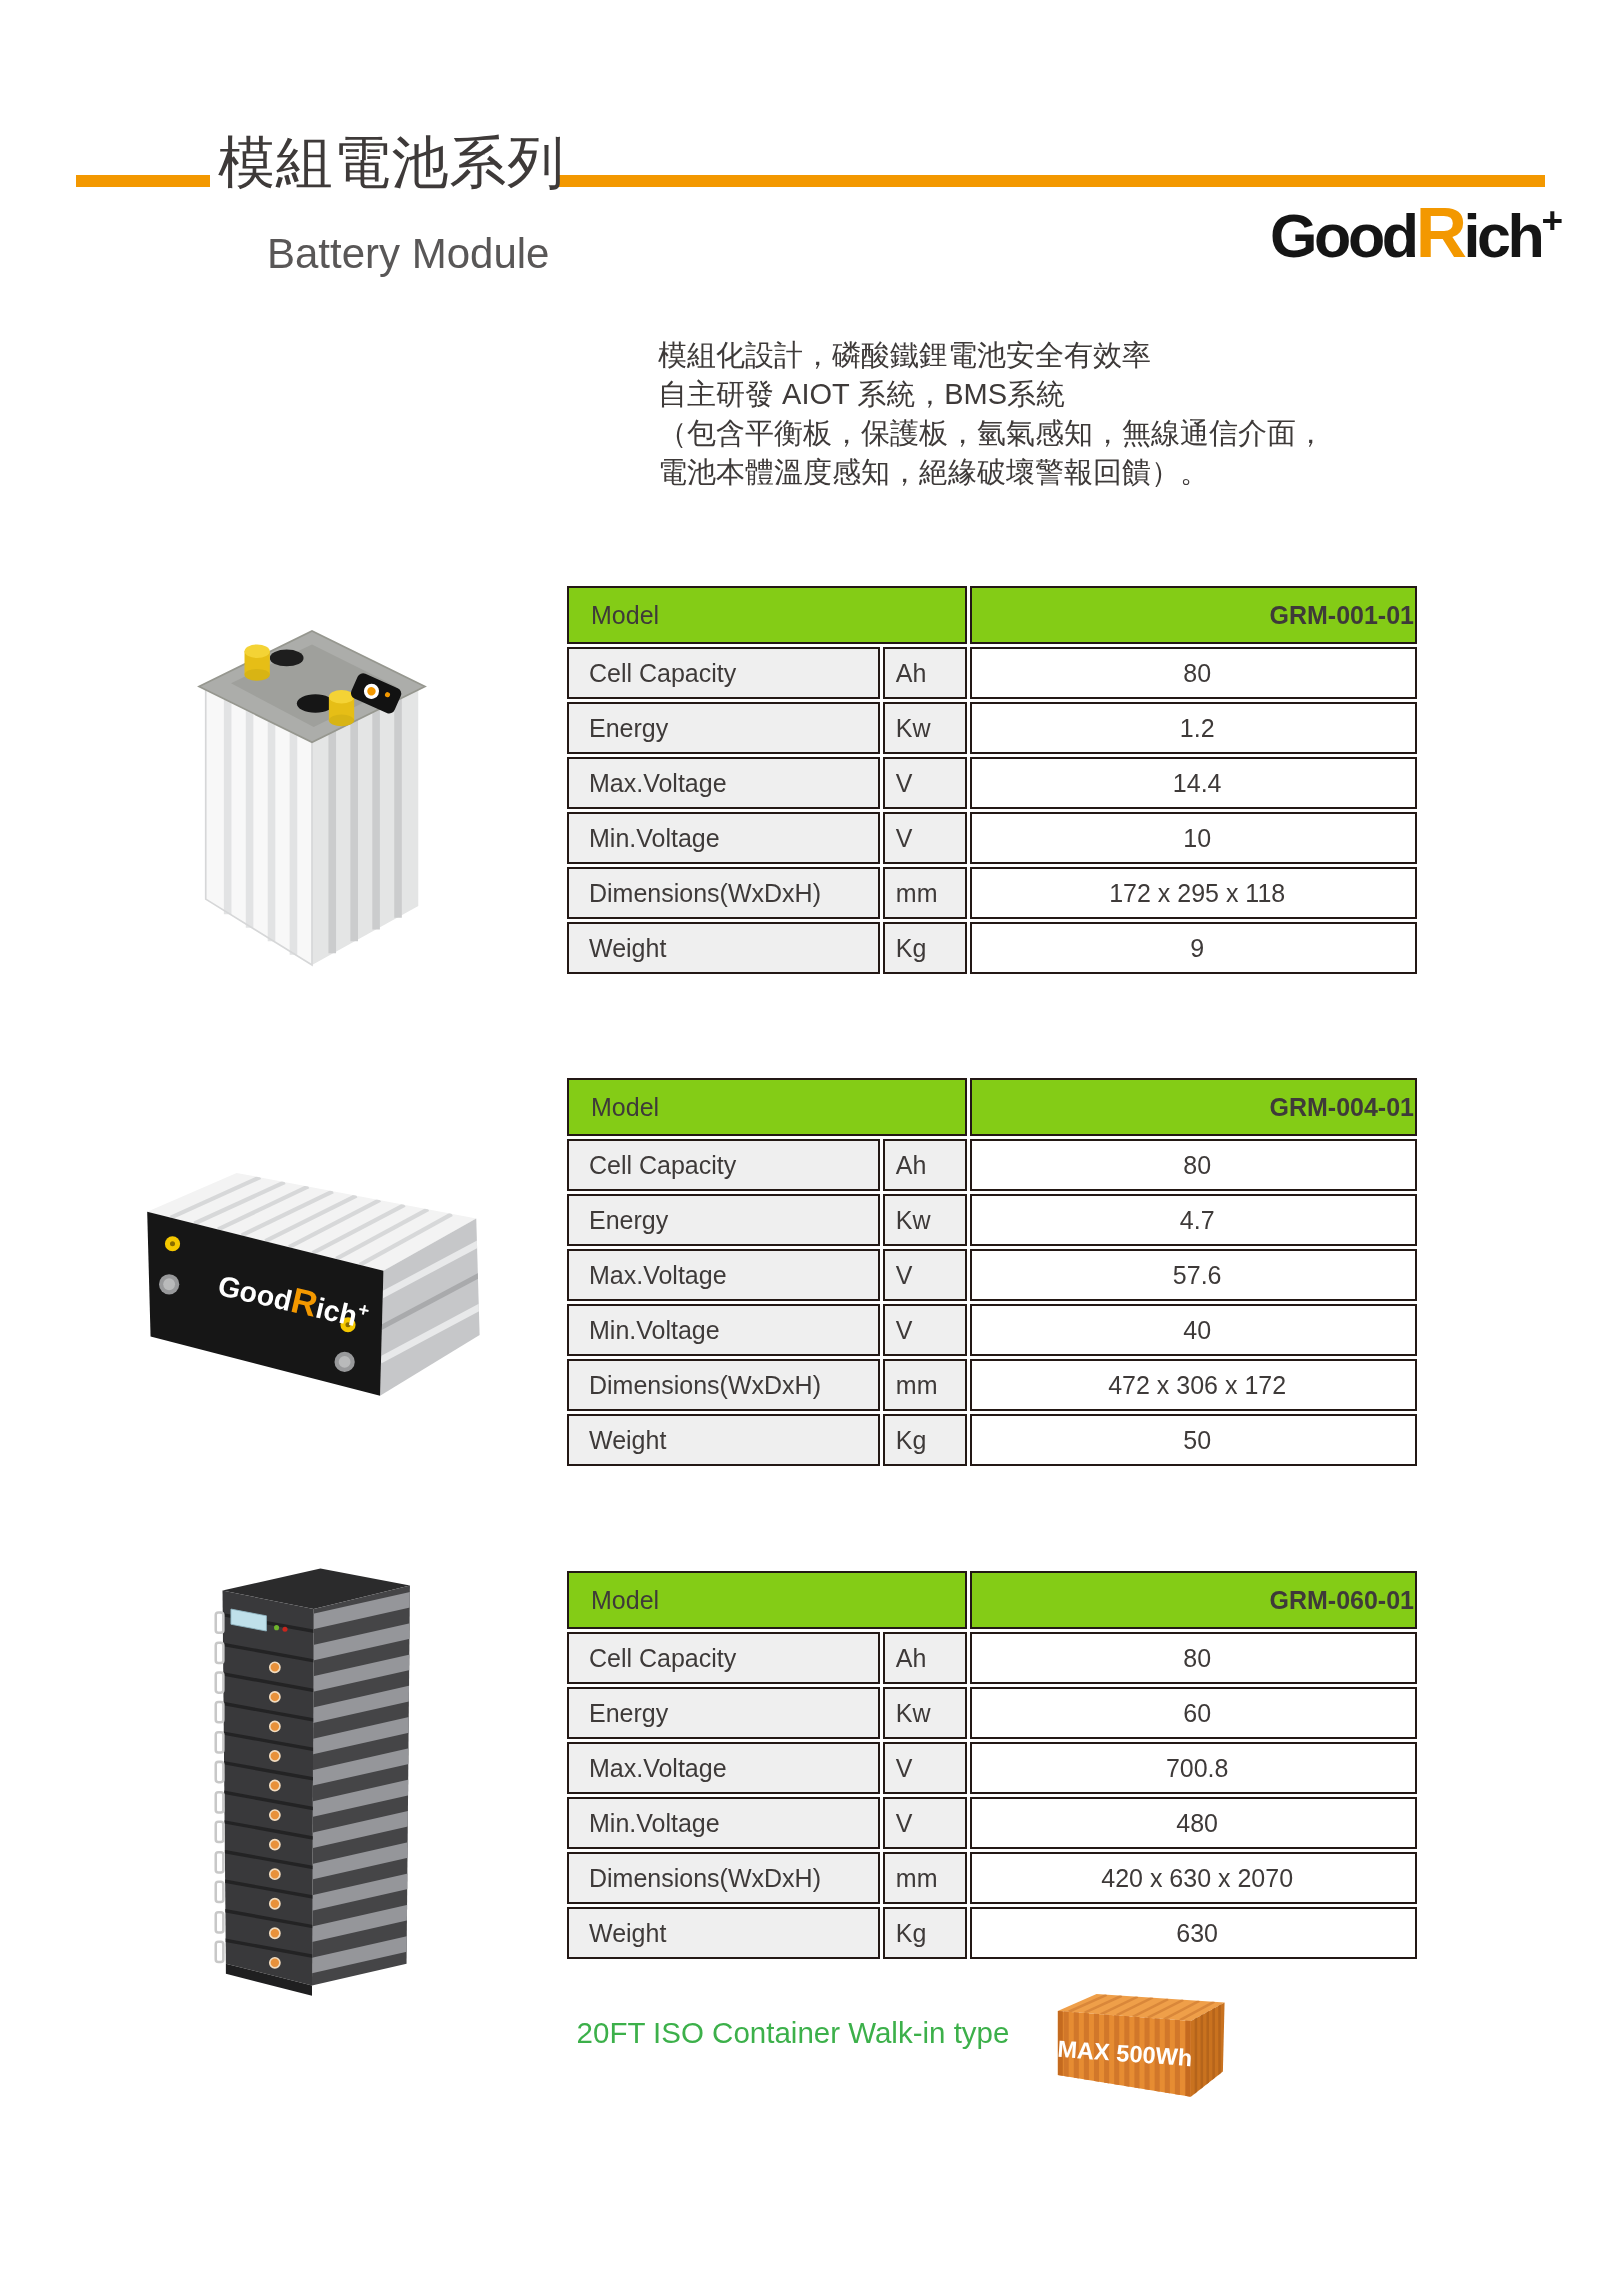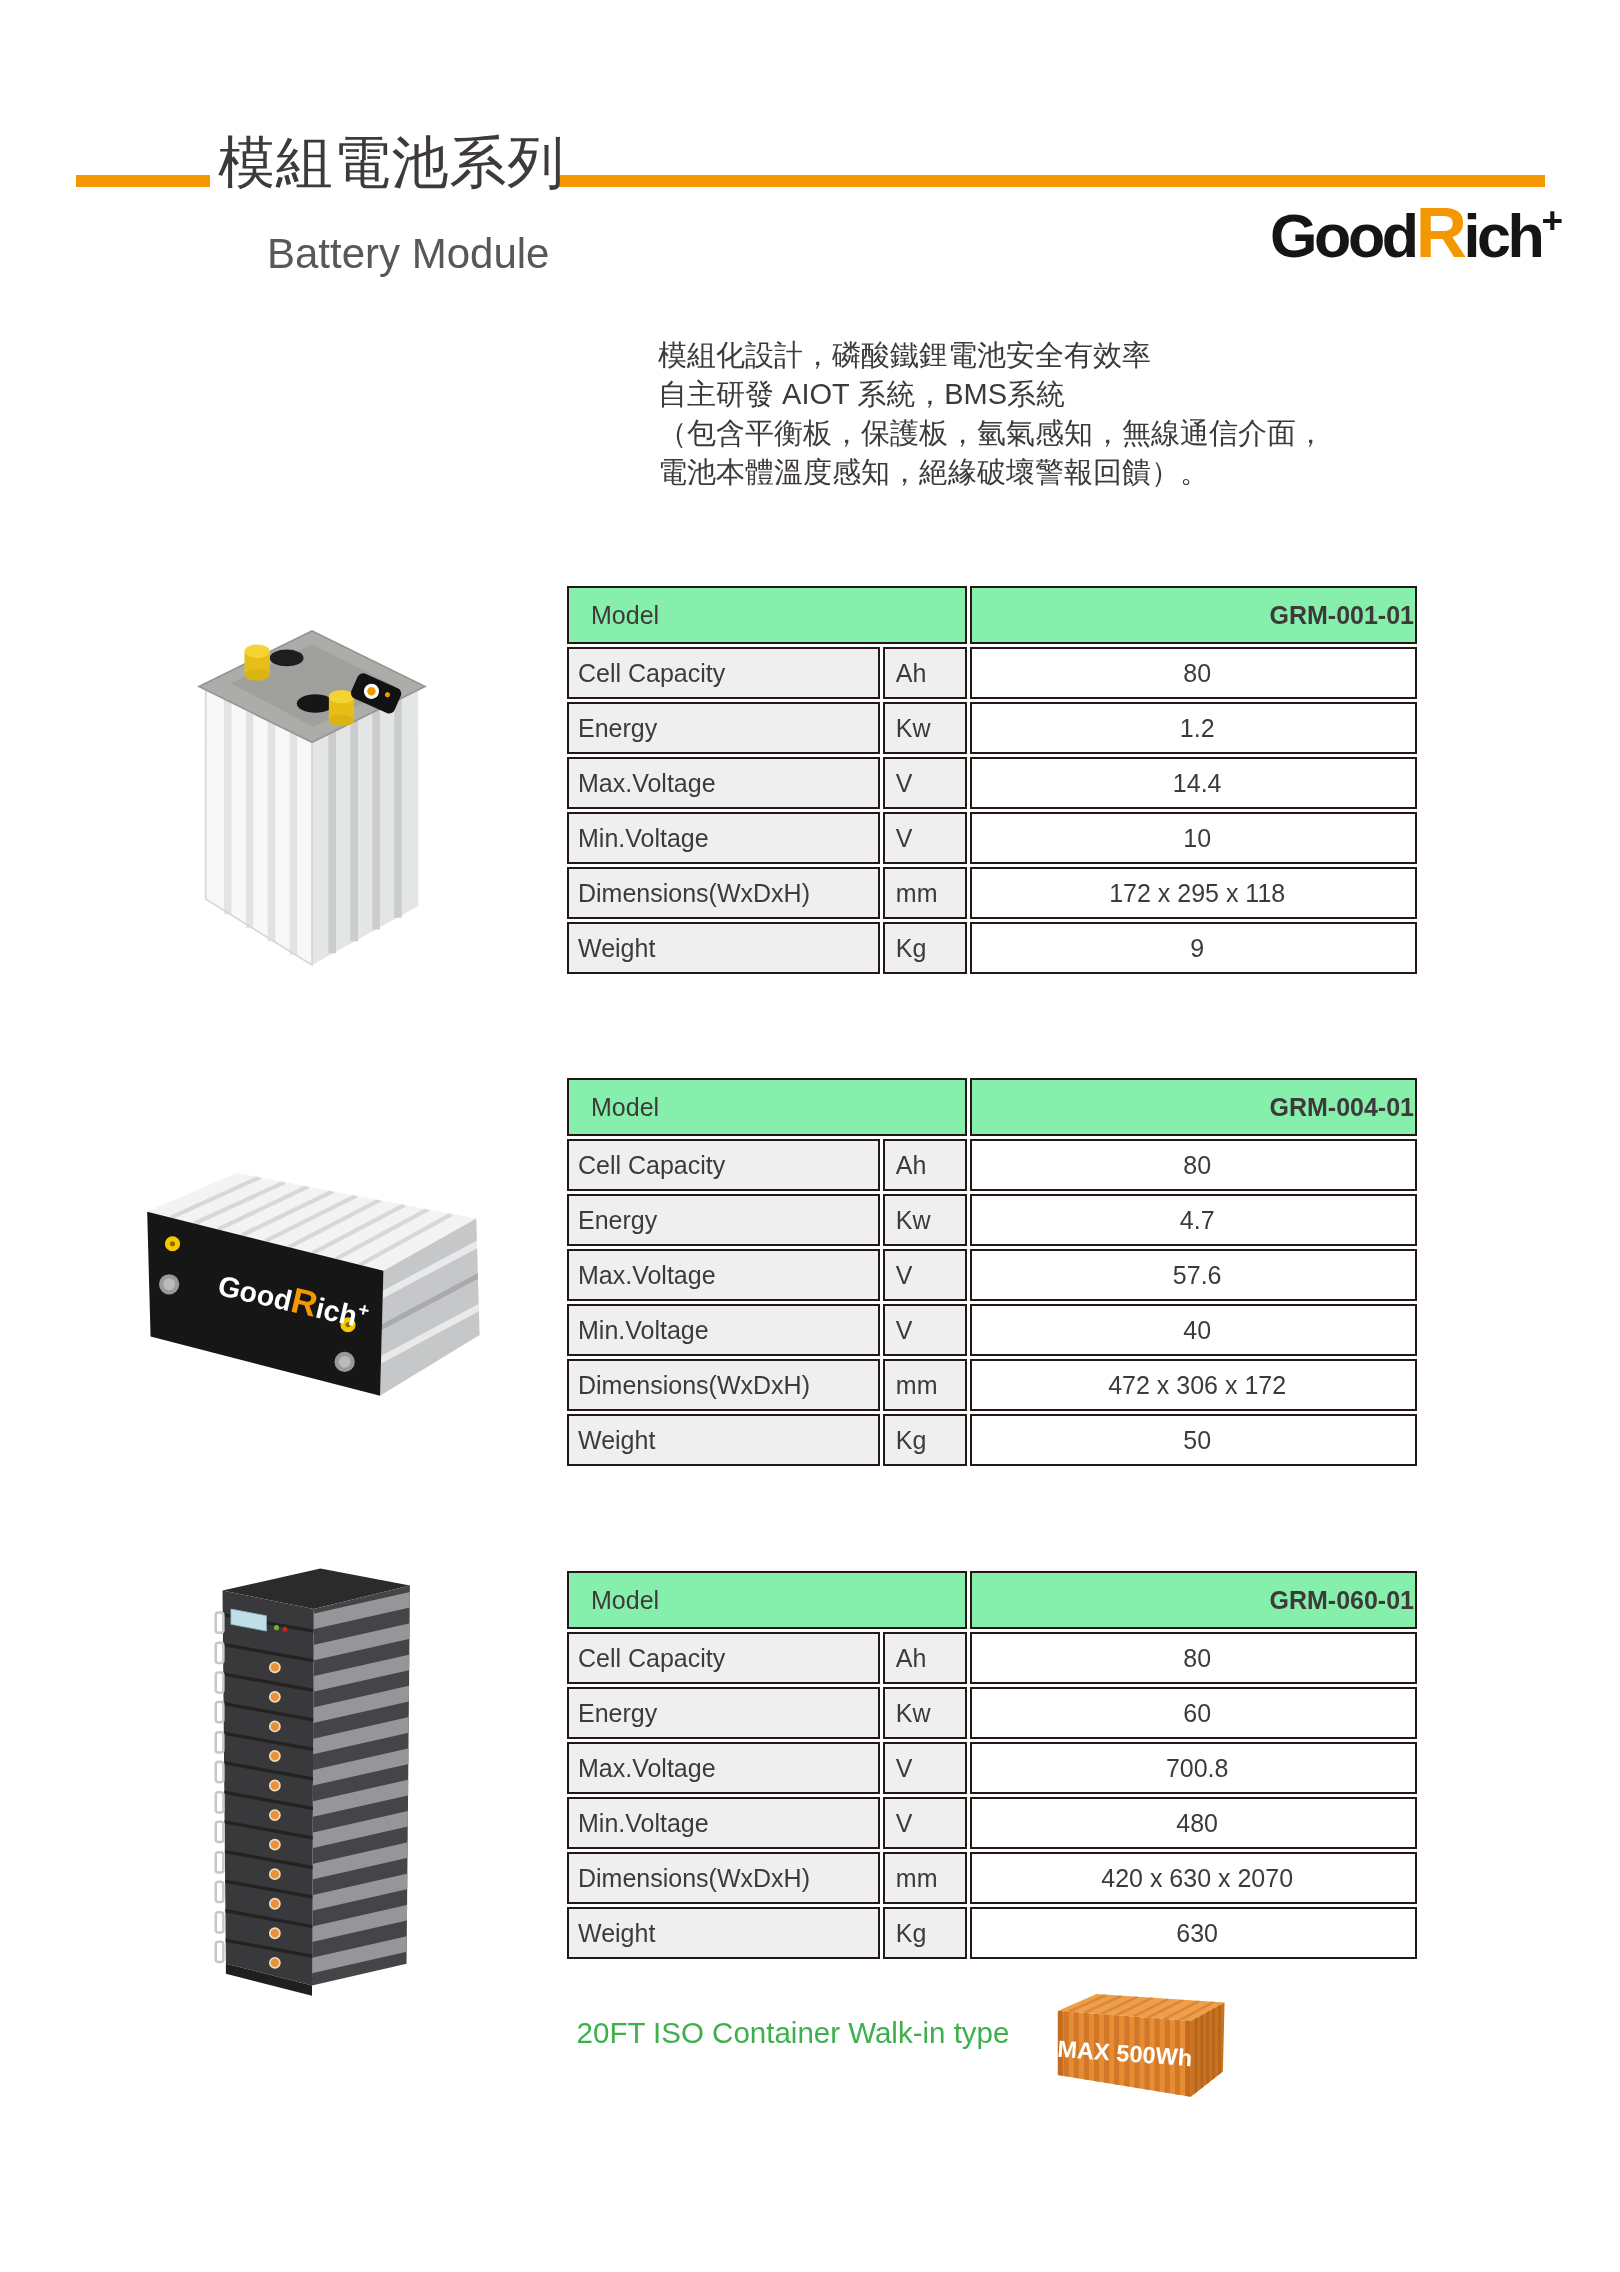--- a/index.html
+++ b/index.html
@@ -16,24 +16,24 @@
   .logo{position:absolute;left:1270px;top:192px;font-size:61px;font-weight:bold;letter-spacing:-3.4px;color:#151515;white-space:nowrap;}
   .logo .r{color:#F39800;font-size:71px;}
   .logo .plus{font-size:37px;vertical-align:23.6px;letter-spacing:0;}
 
   
   .intro{position:absolute;left:658px;top:336px;font-size:29px;line-height:39px;color:#3E3A39;white-space:nowrap;}
 
   
   table.spec{position:absolute;left:564px;width:856px;border-collapse:separate;border-spacing:3.4px;table-layout:fixed;}
   table.spec td{border:2.5px solid #231815;font-size:25px;color:#3E3A39;overflow:hidden;white-space:nowrap;}
-  table.spec tr.head td{background:#86efac;height:52px;}
+  table.spec tr.head td{background:#84cc16;height:52px;}
   table.spec td.model-label{padding-left:22px;}
   table.spec td.model-value{text-align:right;font-weight:bold;}
-  table.spec td.lbl{background:#EFEFEF;padding-left:9px;height:46px;}
+  table.spec td.lbl{background:#EFEFEF;padding-left:20px;height:46px;}
   table.spec td.unit{background:#EFEFEF;padding-left:11px;}
   table.spec td.val{background:#FFFFFF;text-align:center;padding-left:8px;}
   .t1{top:583px;} .t2{top:1075px;} .t3{top:1568px;}
 
   
   .caption{position:absolute;left:540px;top:2016px;width:506px;text-align:center;font-size:29.5px;color:#3CB04A;white-space:nowrap;}
   svg text{font-family:"Liberation Sans",sans-serif;}
 </style>
 </head>
 <body>

